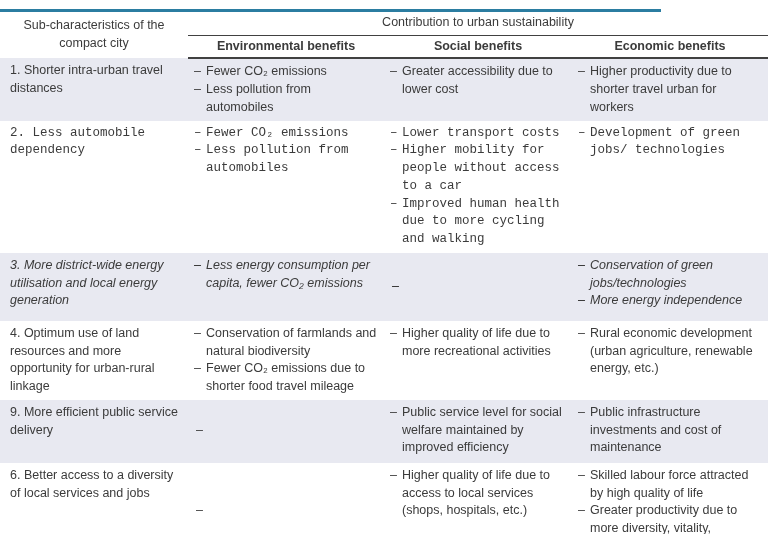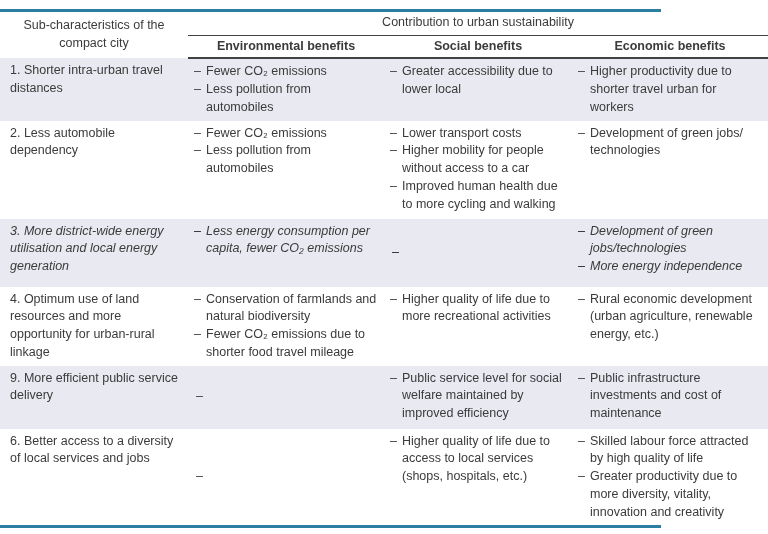--- a/index.html
+++ b/index.html
@@ -49,21 +49,21 @@
     font-weight:bold;
   }
   td{
     vertical-align:top;
     padding:4px 6px 4px 6px;
     margin-top:6px;
   }
   td.char-cell{padding-left:10px;padding-right:8px;}
   tbody tr.shaded{background:var(--shade);}
   tbody tr:nth-child(1){height:62px;}
-  tbody tr:nth-child(2){height:98px;}
+  tbody tr:nth-child(2){height:98px;font-family:Liberation Mono, monospace;}
   tbody tr:nth-child(3){height:68px;font-style:italic;}
   tbody tr:nth-child(4){height:78px;}
   tbody tr:nth-child(5){height:63px;}
   tbody tr:nth-child(6){height:91px;}
   .item{display:flex;}
   .item .dash{flex:0 0 auto;width:12px;}
   .item .txt{flex:1 1 auto;}
   td.dash-only{vertical-align:middle;padding-left:8px;}
 </style>
 </head>
@@ -98,21 +98,21 @@
                 <span class="txt">Fewer CO₂ emissions</span>
               </div>
               <div class="item">
                 <span class="dash">–</span>
                 <span class="txt">Less pollution from automobiles</span>
               </div>
             </td>
             <td>
               <div class="item">
                 <span class="dash">–</span>
-                <span class="txt">Greater accessibility due to lower local</span>
+                <span class="txt">Greater accessibility due to lower cost</span>
               </div>
             </td>
             <td>
               <div class="item">
                 <span class="dash">–</span>
                 <span class="txt">Higher productivity due to shorter travel urban for workers</span>
               </div>
             </td>
           </tr>
           <tr>
@@ -153,21 +153,21 @@
             <td>
               <div class="item">
                 <span class="dash">–</span>
                 <span class="txt">Less energy consumption per capita, fewer CO₂ emissions</span>
               </div>
             </td>
             <td class="dash-only">–</td>
             <td>
               <div class="item">
                 <span class="dash">–</span>
-                <span class="txt">Development of green jobs/technologies</span>
+                <span class="txt">Conservation of green jobs/technologies</span>
               </div>
               <div class="item">
                 <span class="dash">–</span>
                 <span class="txt">More energy independence</span>
               </div>
             </td>
           </tr>
           <tr>
             <td class="char-cell">4. Optimum use of land resources and more opportunity for urban-rural linkage</td>
             <td>

